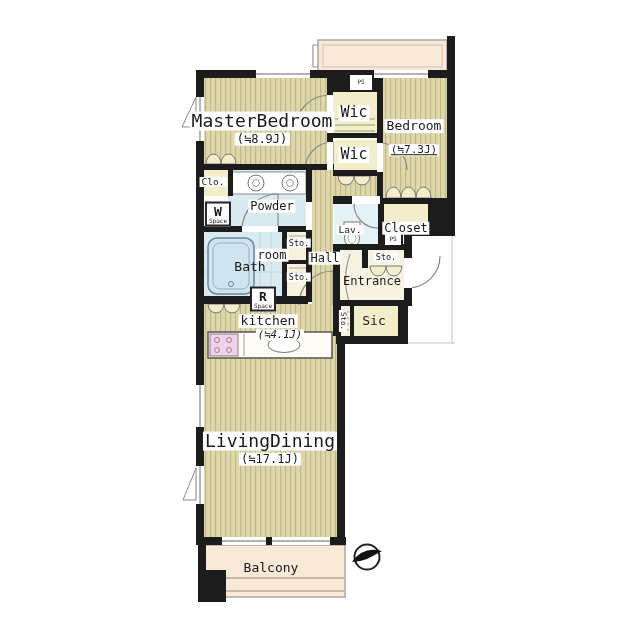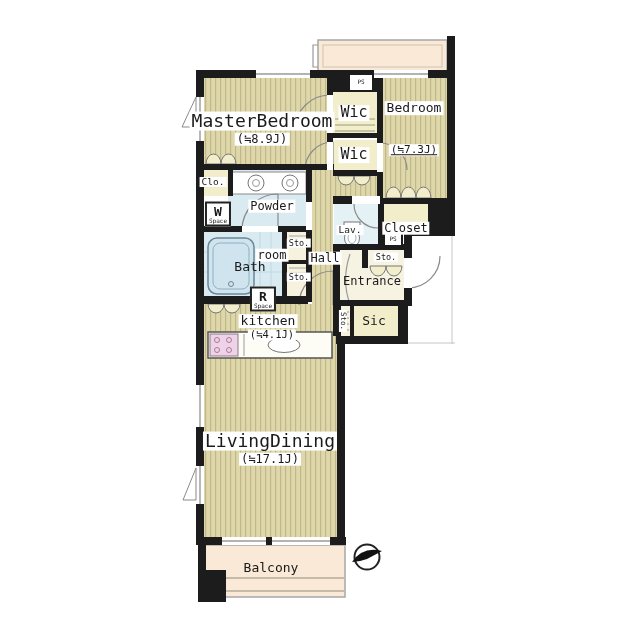--- a/index.html
+++ b/index.html
@@ -211,21 +211,21 @@
     <path d="M352,562 Q363,546 382,551 L367,559 Q359,562 352,562 Z" fill="#111"></path>
   </g>
 </svg>
 
 <div class="lbl size-xl" style="left:262px;top:121px;">MasterBedroom</div>
 <div class="lbl area" style="left:262px;top:139px;text-align:center;">(≒8.9J)</div>
 
 <div class="lbl size-s" style="left:354px;top:113px;">Wic</div>
 <div class="lbl size-s" style="left:354px;top:155px;">Wic</div>
 
-<div class="lbl size-l" style="left:414px;top:108px;">Bedroom</div>
+<div class="lbl size-l" style="left:414px;top:126px;">Bedroom</div>
 <div class="lbl area-s" style="left:414px;top:150px;text-decoration:underline;">(≒7.3J)</div>
 
 <div class="lbl size-xs" style="left:213px;top:182px;">Clo.</div>
 
 <div class="boxlbl" style="left:218px;top:214px;">
   <span class="big">W</span>
   <span class="sub">Space</span>
 </div>
 
 <div class="lbl size-m" style="left:272px;top:206px;">Powder</div>
@@ -252,20 +252,20 @@
 <div class="lbl size-l nobg" style="left:374px;top:321px;">Sic</div>
 
 <div class="lbl vertical nobg" style="left:343px;top:321px;">Sto.</div>
 
 <div class="boxlbl" style="left:263px;top:299px;">
   <span class="big">R</span>
   <span class="sub">Space</span>
 </div>
 
 <div class="lbl size-l" style="left:268px;top:321px;">kitchen</div>
-<div class="lbl area-xs" style="left:272px;top:335px;">(≒4.1J)</div>
+<div class="lbl area-xs" style="left:280px;top:335px;font-style:italic;">(≒4.1J)</div>
 
 <div class="lbl size-xl" style="left:270px;top:441px;text-align:right;">LivingDining</div>
 <div class="lbl area" style="left:270px;top:459px;">(≒17.1J)</div>
 
 <div class="lbl size-l nobg" style="left:271px;top:568px;">Balcony</div>
 
 </div>
 
 </body></html>

